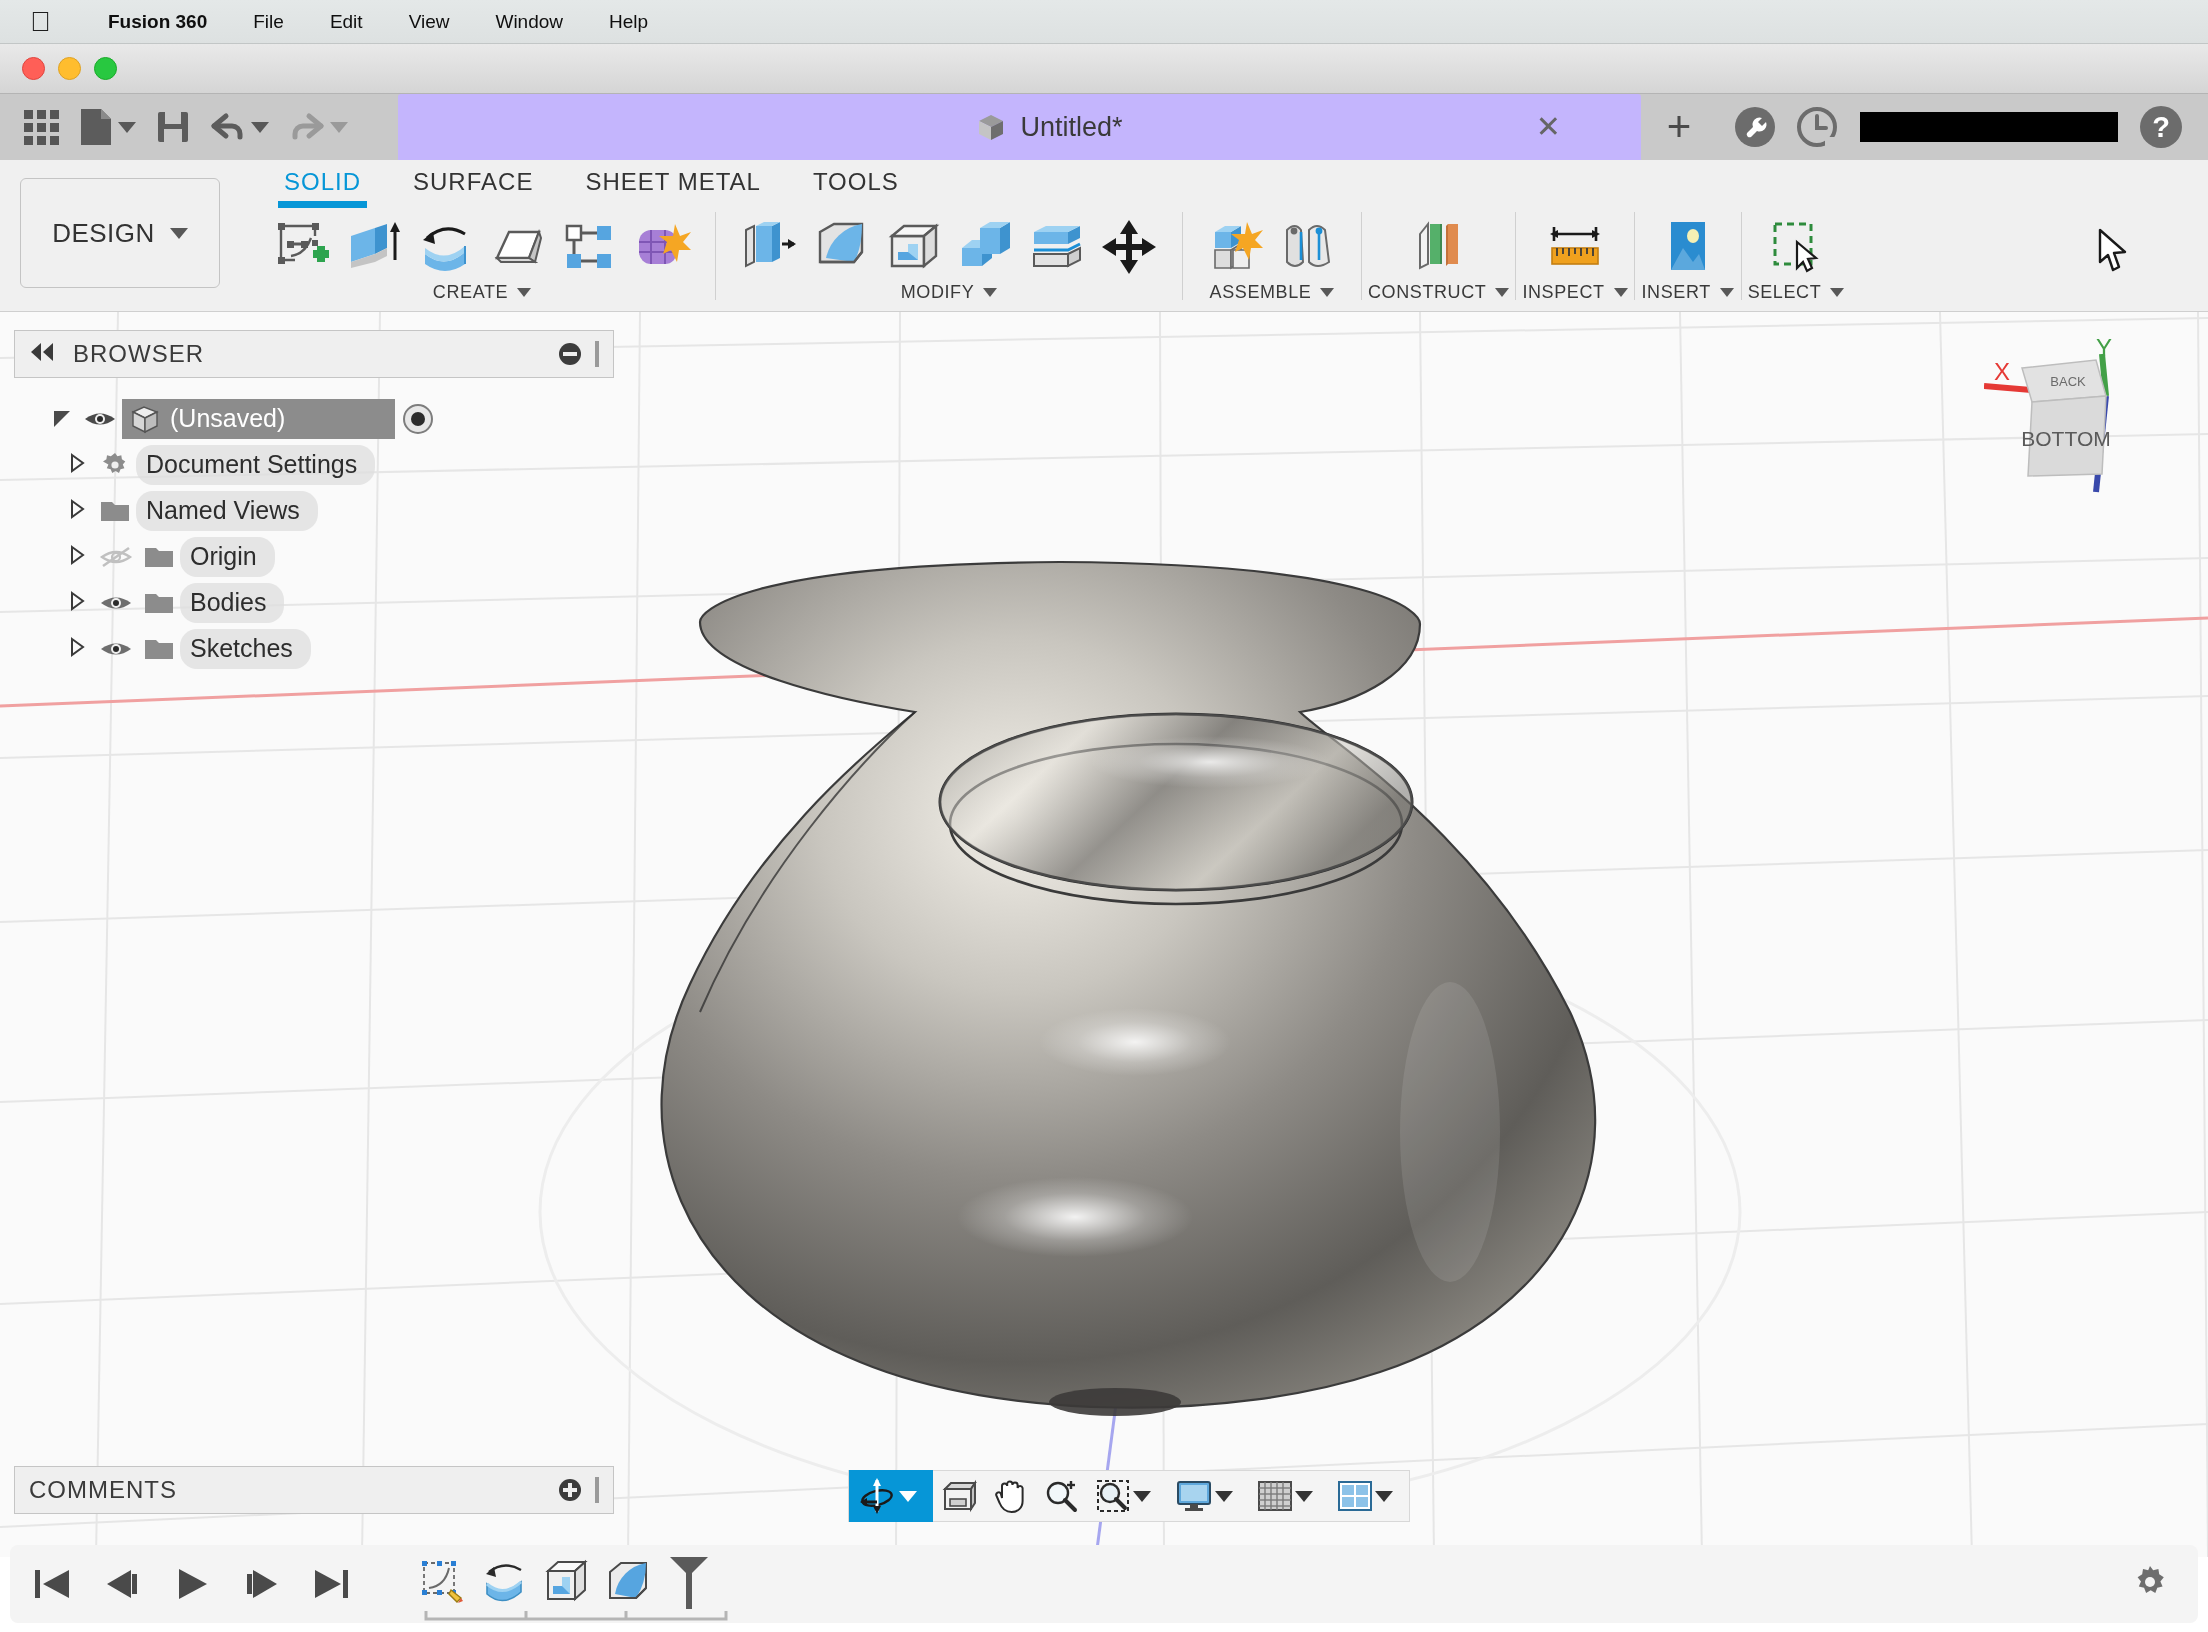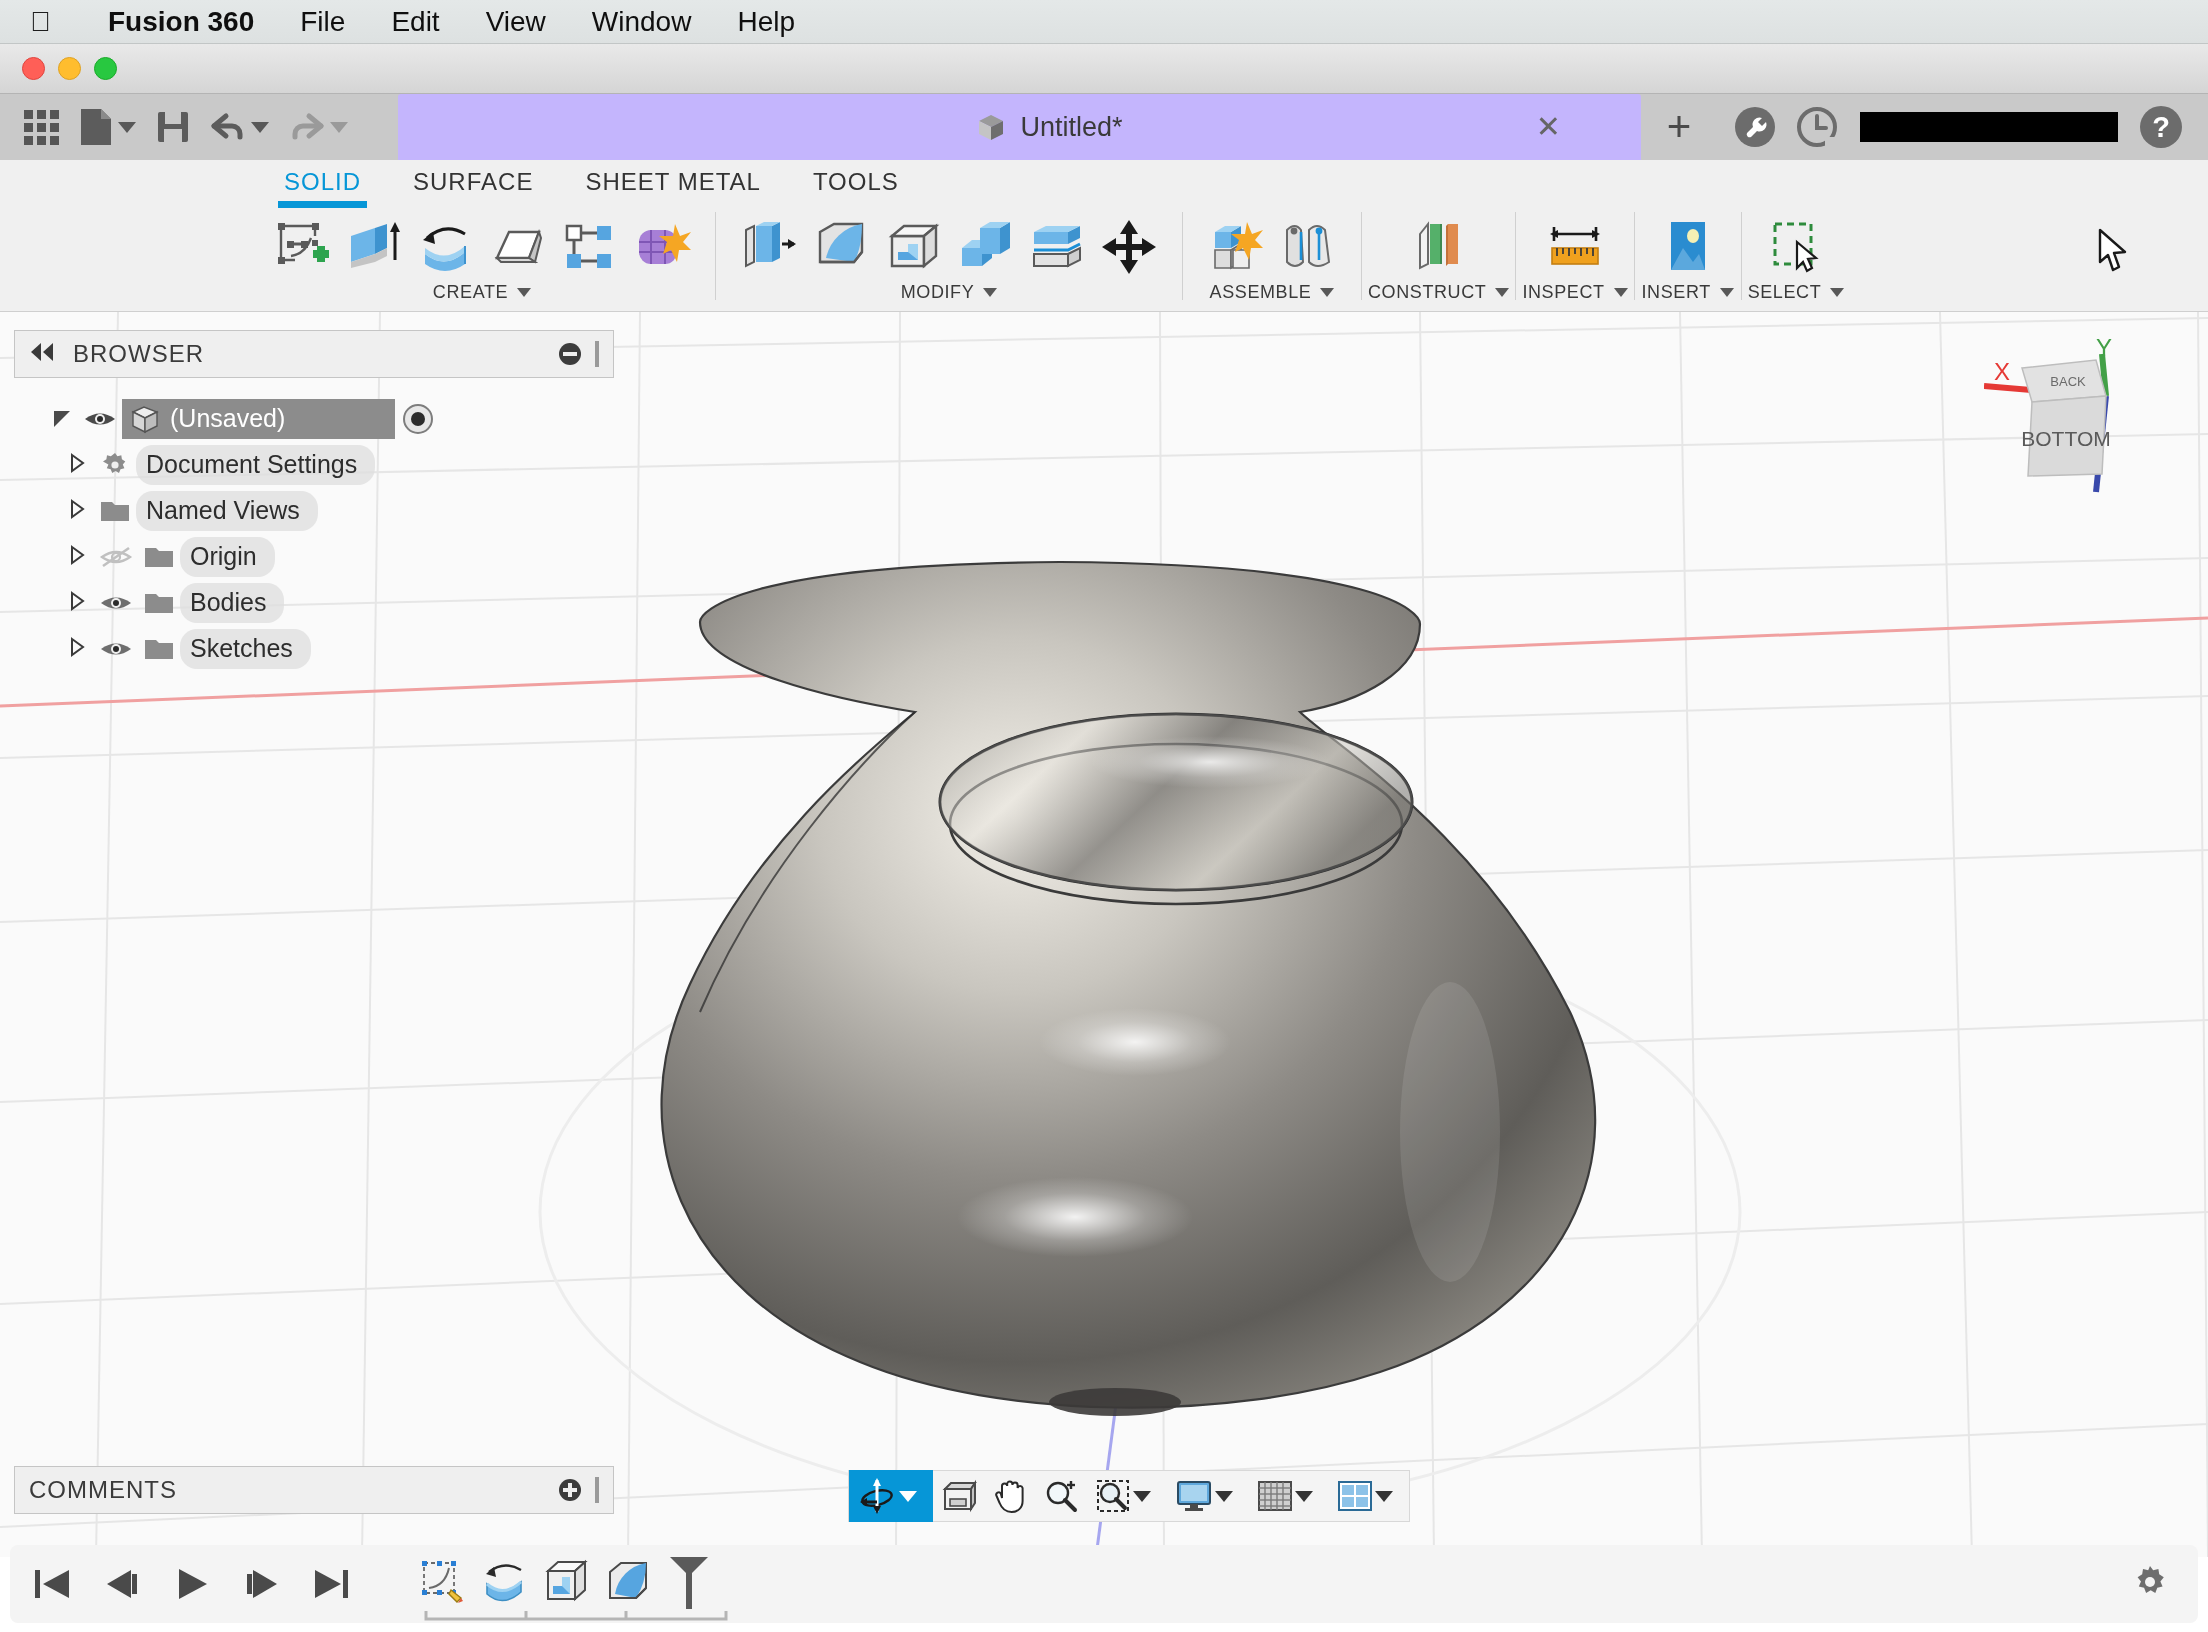--- a/index.html
+++ b/index.html
@@ -11,21 +11,21 @@
   #app { position: relative; width: 2208px; height: 1632px; }
 
   
   .mac-menubar {
     position: absolute; top: 0; left: 0; width: 2208px; height: 44px;
     background: linear-gradient(to bottom, #e4e8e8 0%, #dde1e1 100%);
     display: flex; align-items: center; padding-left: 30px; gap: 0;
     border-bottom: 1px solid #c2c6c6;
   }
   .apple-logo { font-size: 28px; line-height: 1; color: #1d1d1d; margin-right: 34px; }
-  .mac-menu-item { font-size: 28px; color: #0f0f0f; padding: 0 23px; white-space: nowrap; }
+  .mac-menu-item { font-size: 19px; color: #0f0f0f; padding: 0 23px; white-space: nowrap; }
   .mac-menu-item.bold { font-weight: bold; }
 
   
   .win-titlebar {
     position: absolute; top: 44px; left: 0; width: 2208px; height: 50px;
     background: linear-gradient(to bottom, #e9e9e9 0%, #d5d5d5 100%);
     border-bottom: 1px solid #b4b4b4;
     display: flex; align-items: center;
   }
   .traffic { display: flex; gap: 13px; margin-left: 22px; }
@@ -391,20 +391,24 @@
         </div>
         <div class="user-redacted"></div>
         <div class="tb-icon">
           <span class="help-icon">?</span>
         </div>
       </div>
     </div>
   </div>
 
   <div class="ribbon">
+    <div class="design-box">
+      <span class="design-label">DESIGN</span>
+      <span class="caret"></span>
+    </div>
 
     <div class="ribbon-tabs">
       <div class="rtab active"><span>SOLID</span></div>
       <div class="rtab"><span>SURFACE</span></div>
       <div class="rtab"><span>SHEET METAL</span></div>
       <div class="rtab"><span>TOOLS</span></div>
     </div>
 
     <div class="groups">
 

